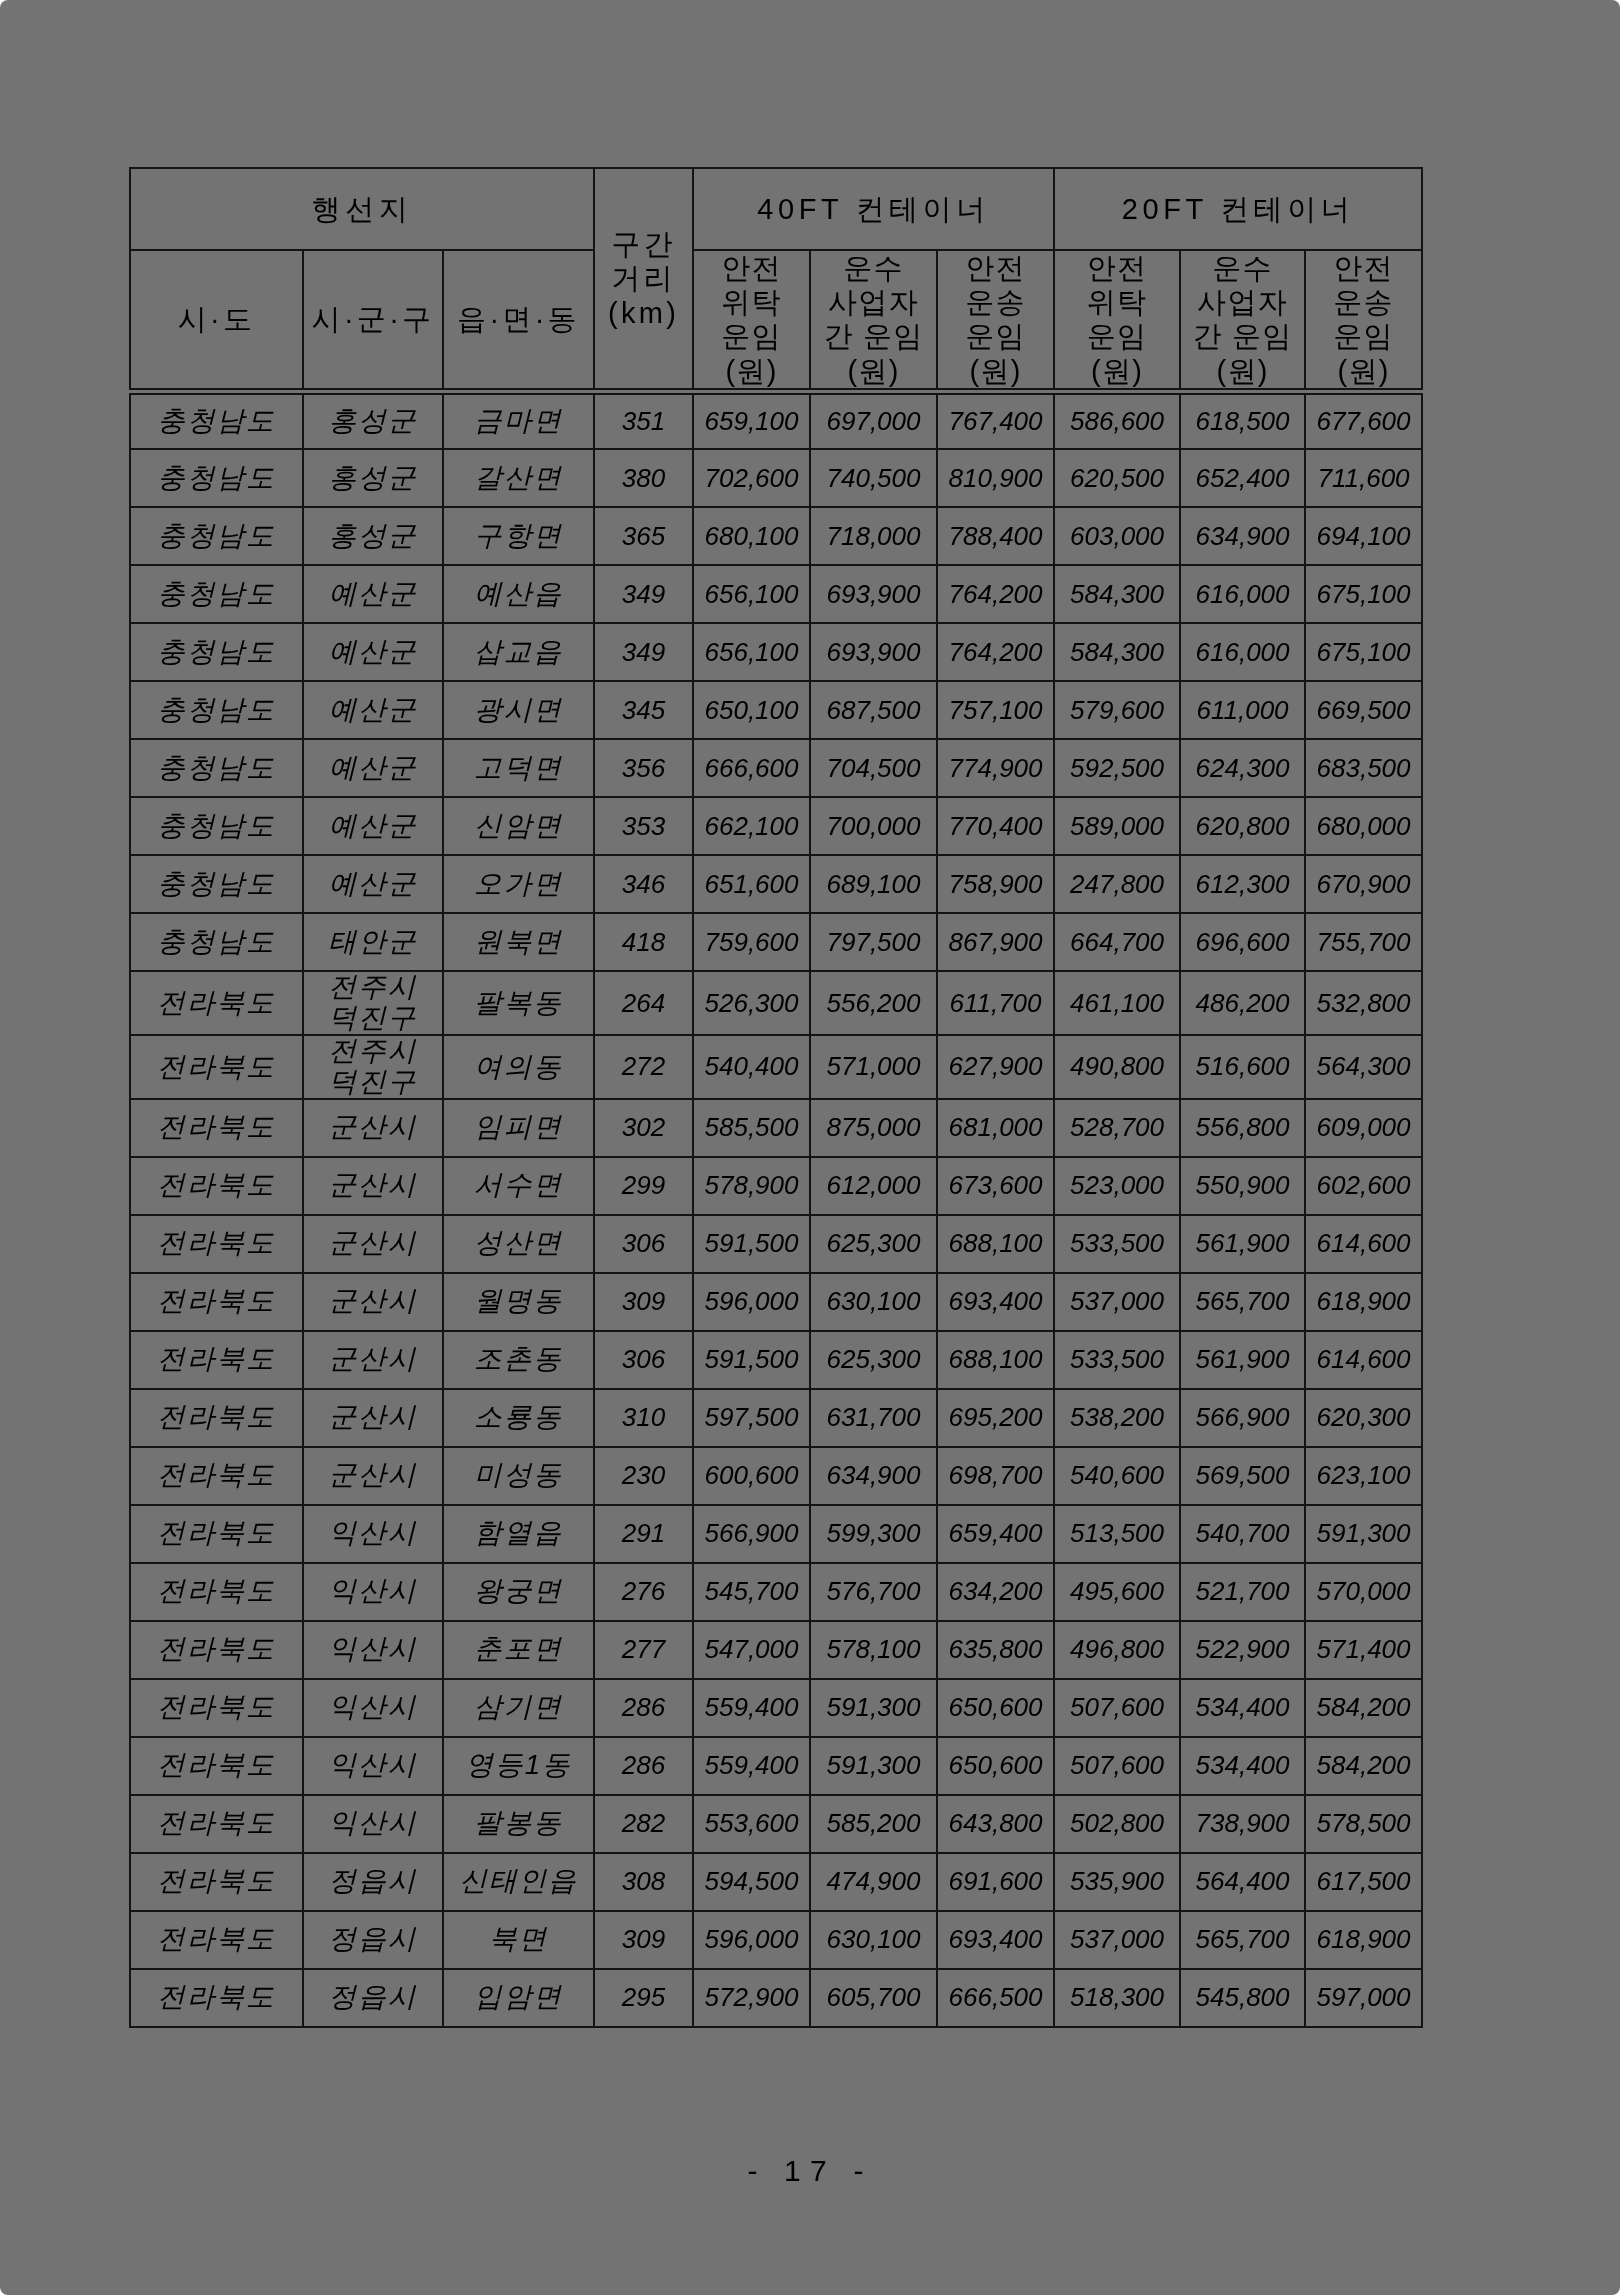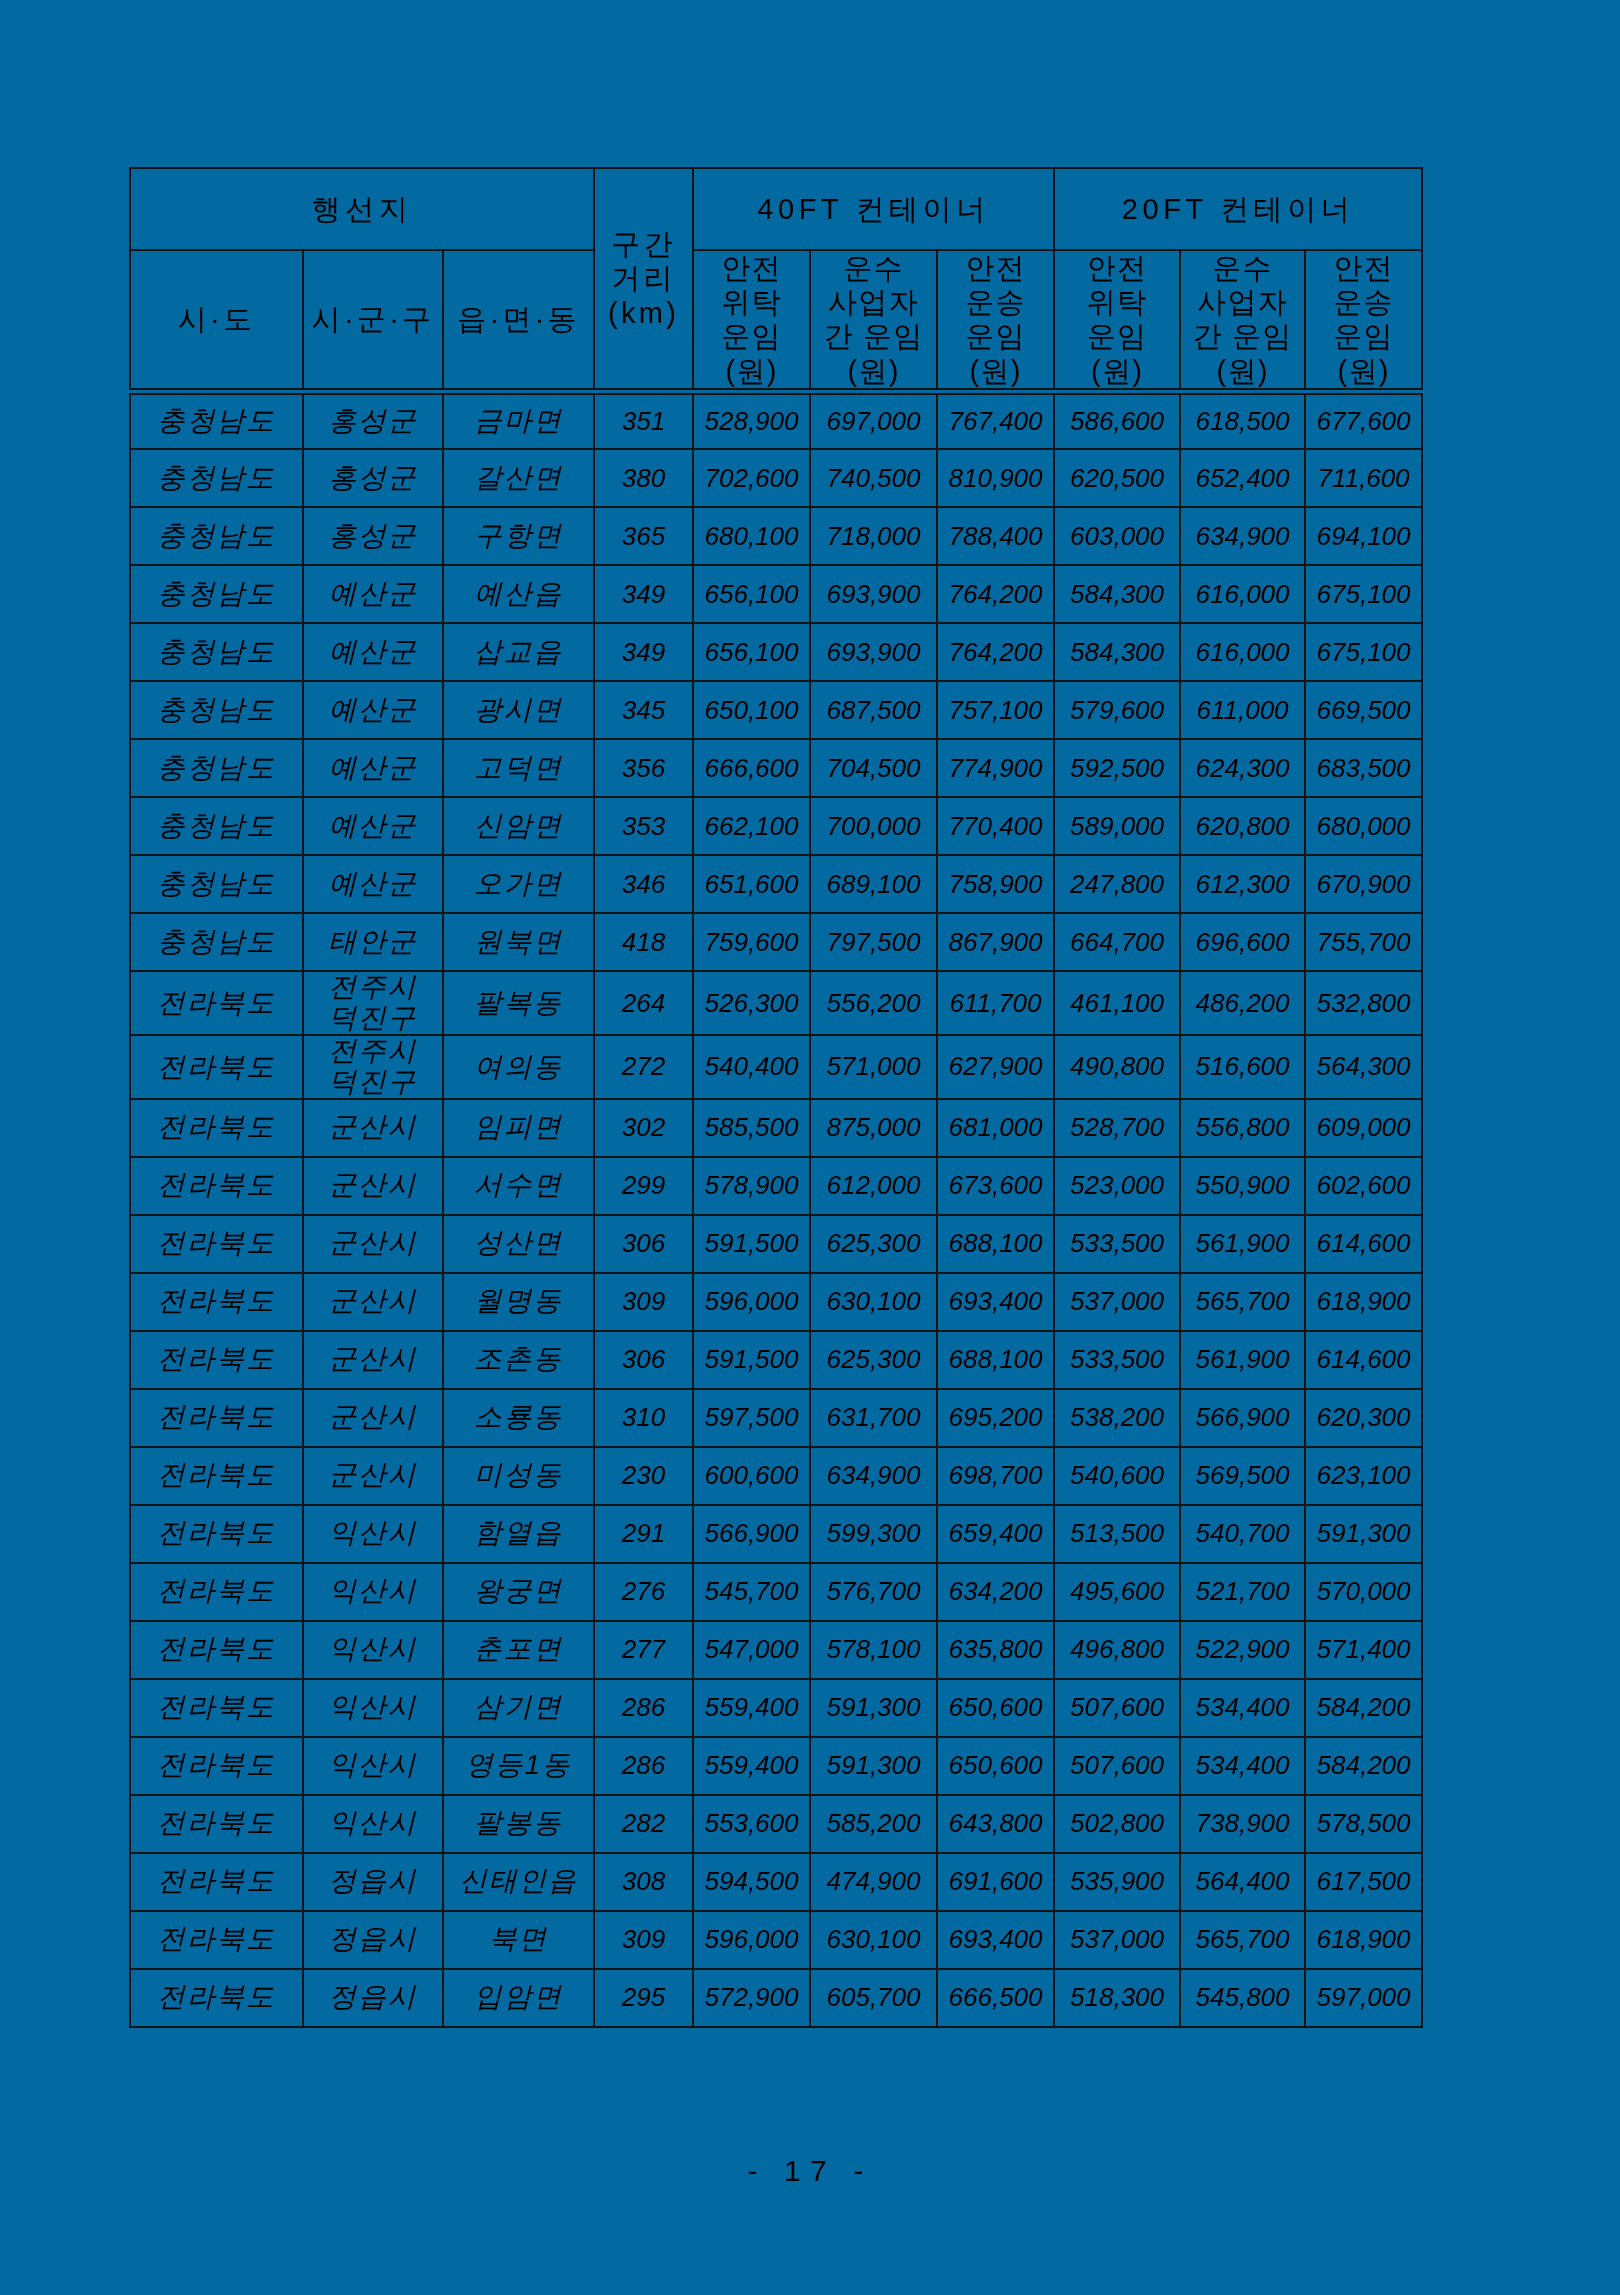--- a/index.html
+++ b/index.html
@@ -6,22 +6,23 @@
     margin: 0;
     padding: 0;
     background: #ffffff;
     color: #000000;
     font-family: "Liberation Sans", "DejaVu Sans", sans-serif;
   }
   .page {
     position: relative;
     width: 1620px;
     height: 2295px;
-    background: #0369a1;
+    background: #737373;
     overflow: hidden;
+    border-radius: 8px;
   }
   table.freight {
     position: absolute;
     left: 129px;
     top: 167px;
     width: 1290px;
     border-collapse: collapse;
     table-layout: fixed;
     border: 2.6px solid #141414;
   }
@@ -119,21 +120,21 @@
 운임
 (원)</th>
       </tr>
     </thead>
     <tbody>
         <tr>
           <td>충청남도</td>
           <td>홍성군</td>
           <td>금마면</td>
           <td>351</td>
-          <td>528,900</td>
+          <td>659,100</td>
           <td>697,000</td>
           <td>767,400</td>
           <td>586,600</td>
           <td>618,500</td>
           <td>677,600</td>
         </tr>
         <tr>
           <td>충청남도</td>
           <td>홍성군</td>
           <td>갈산면</td>

